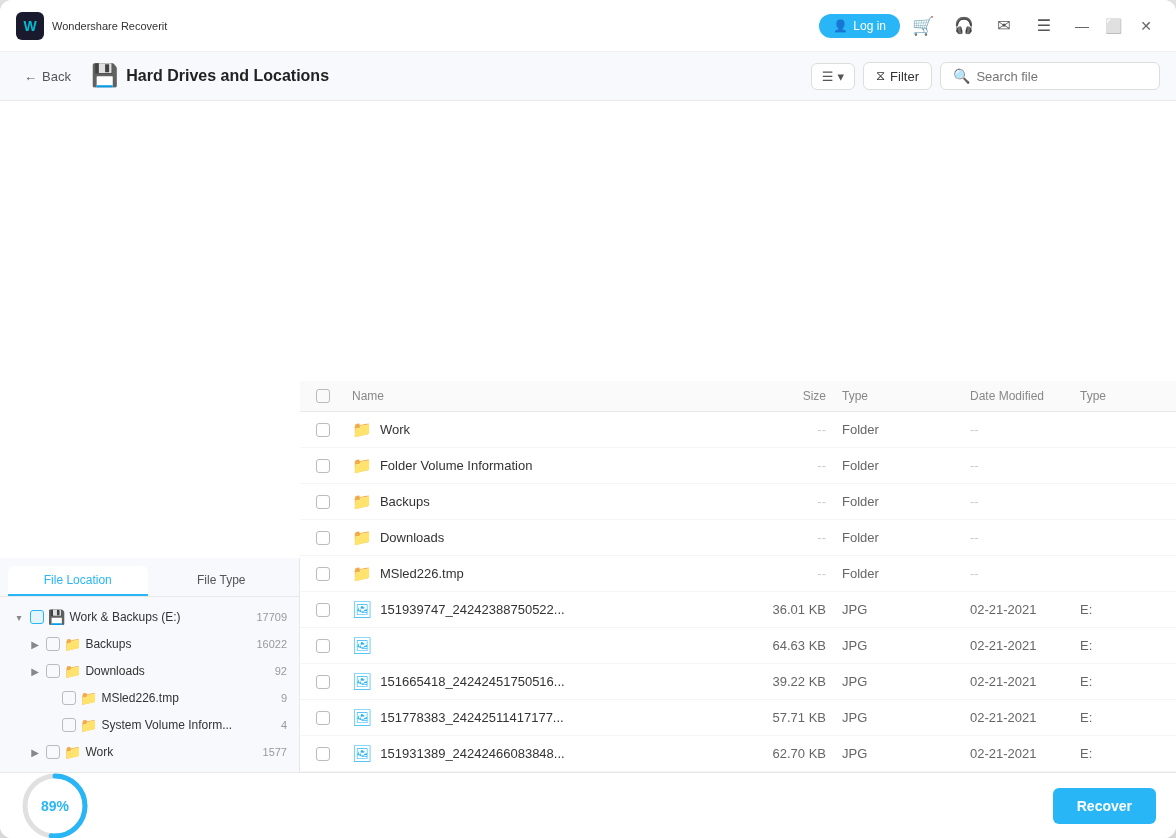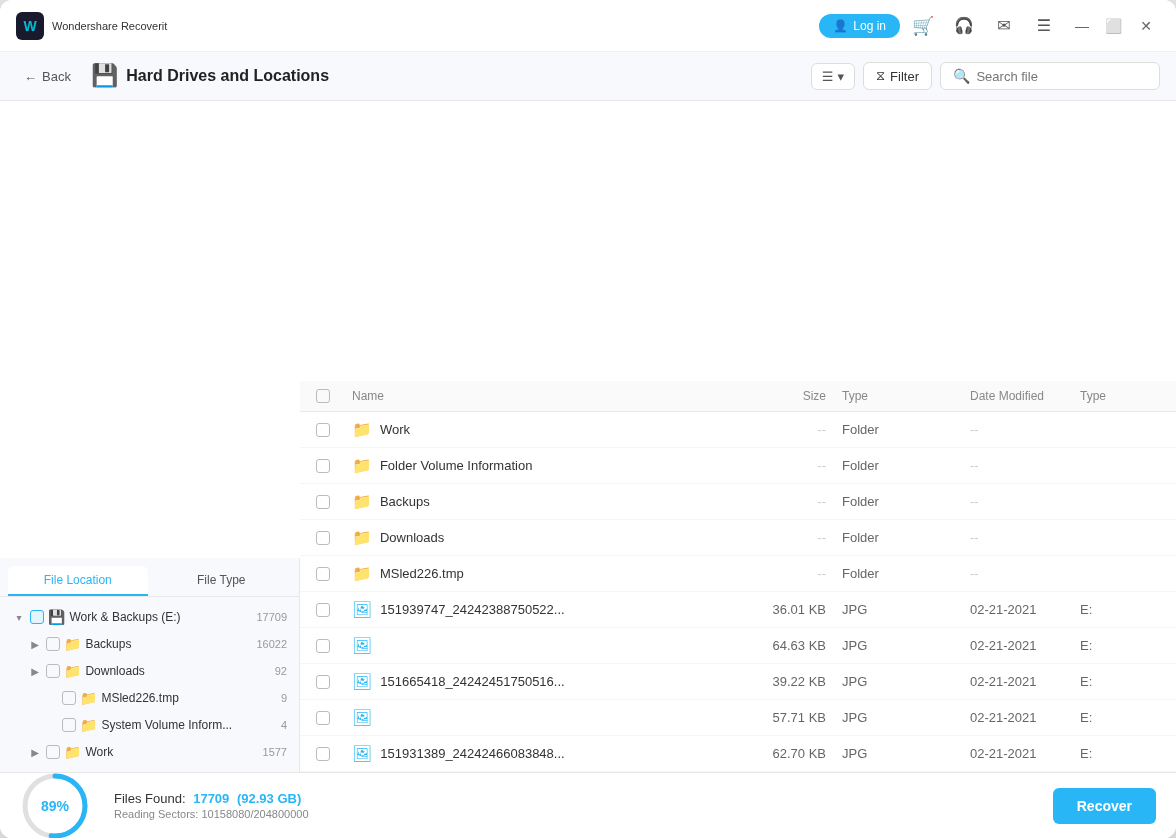--- a/index.html
+++ b/index.html
@@ -632,20 +632,21 @@
           <div class="file-date col-date">02-21-2021</div>
           <div class="file-path col-path">E:</div>
         </div>
 
         <div class="file-row">
           <div class="col-check">
               <div class="tree-checkbox"></div>
             </div>
           <div class="col-name" style="display:flex;align-items:center;">
             <span class="file-icon image" style="font-size:16px;margin-right:8px;">🖼</span>
+            <span class="file-name">151778383_24242511417177...</span>
           </div>
           <div class="file-size col-size">57.71 KB</div>
           <div class="file-type col-type">JPG</div>
           <div class="file-date col-date">02-21-2021</div>
           <div class="file-path col-path">E:</div>
         </div>
 
         <div class="file-row">
           <div class="col-check">
               <div class="tree-checkbox"></div>
@@ -669,26 +670,18 @@
 
       <div style="position:relative; width:70px; height:70px; flex-shrink:0;">
         <svg width="70" height="70" viewBox="0 0 70 70" style="transform:rotate(-90deg);">
           <circle cx="35" cy="35" r="30" fill="none" stroke="#e0e0e0" stroke-width="5"></circle>
           <circle cx="35" cy="35" r="30" fill="none" stroke="#29b6f6" stroke-width="5" stroke-dasharray="188.5" stroke-dashoffset="90.5" stroke-linecap="round"></circle>
         </svg>
         <div style="position:absolute;top:50%;left:50%;transform:translate(-50%,-50%);font-size:14px;font-weight:bold;color:#29b6f6;">89%</div>
         
       </div>
 
-      <div style="padding-left:8px;">
-        <div class="files-found-text">
-          <span>Files Found:</span>
-          <span class="files-found-count" style="margin-left:4px;">17709</span>
-          <span class="files-found-size" style="margin-left:4px;">(92.93 GB)</span>
-        </div>
-        <div class="reading-sectors">Reading Sectors: 10158080/204800000</div>
-      </div>
     </div>
 
     <button class="recover-btn">Recover</button>
   </div>
 
 </div>
 
 </body></html>

